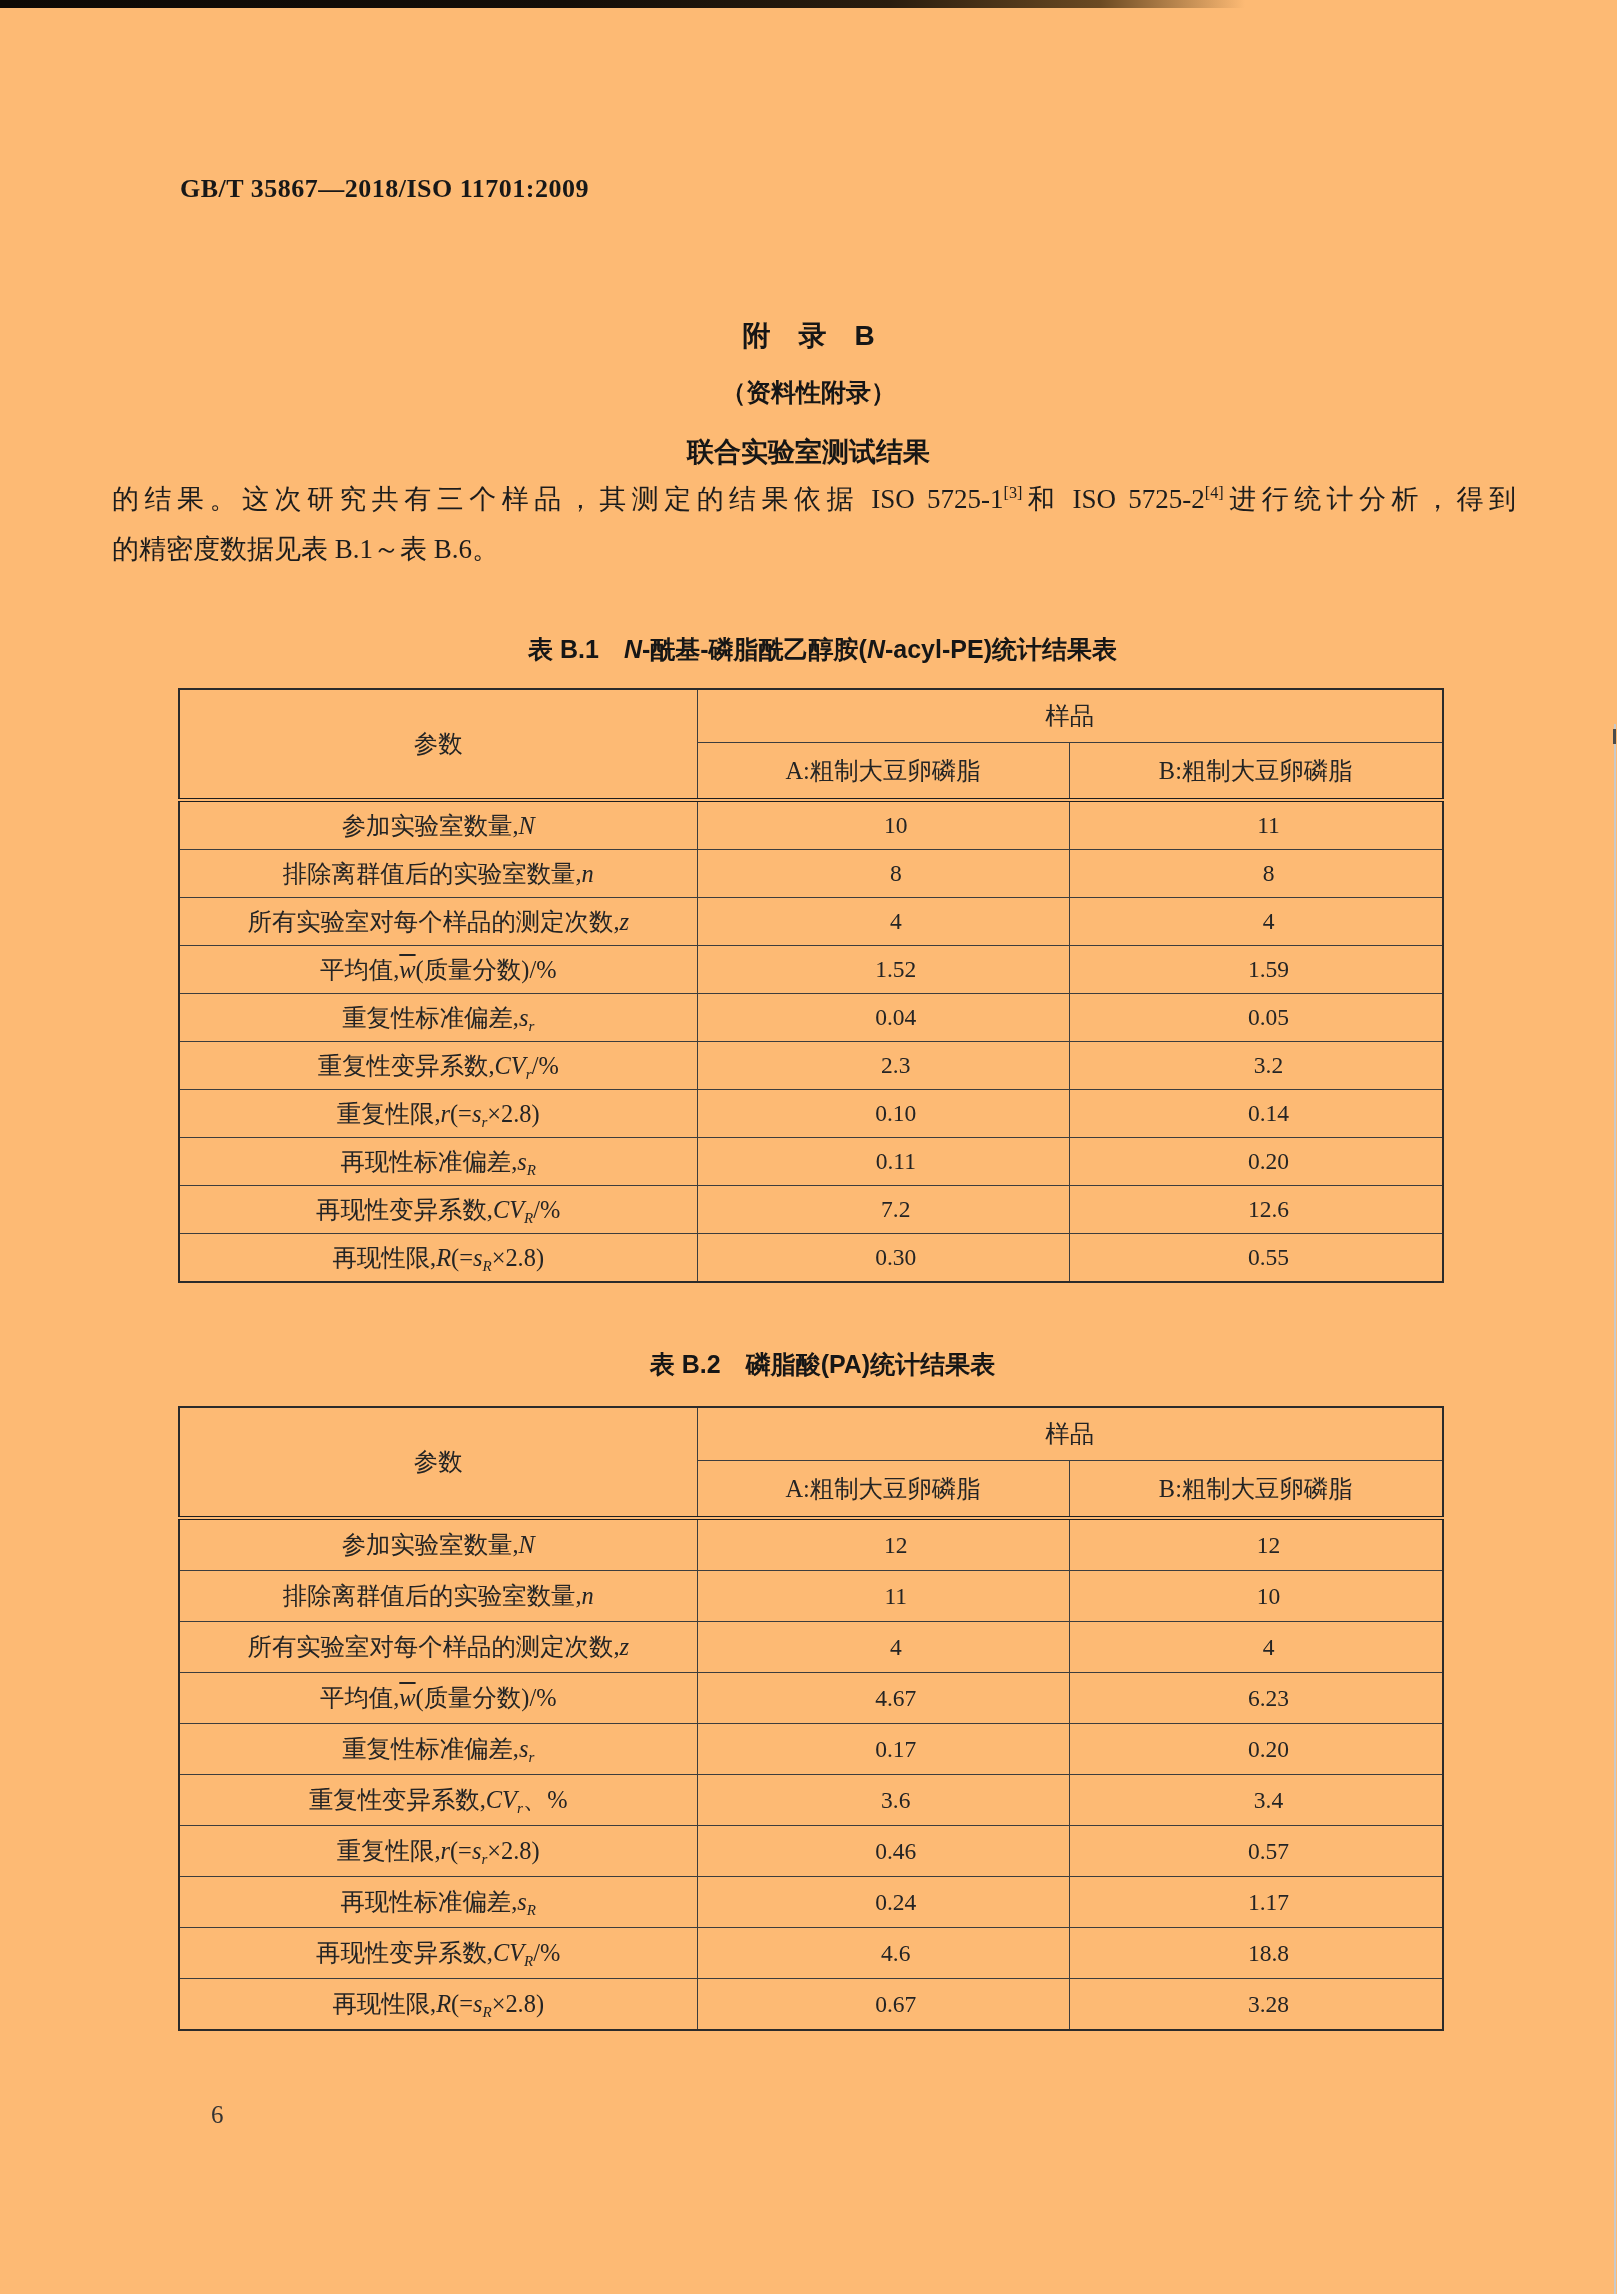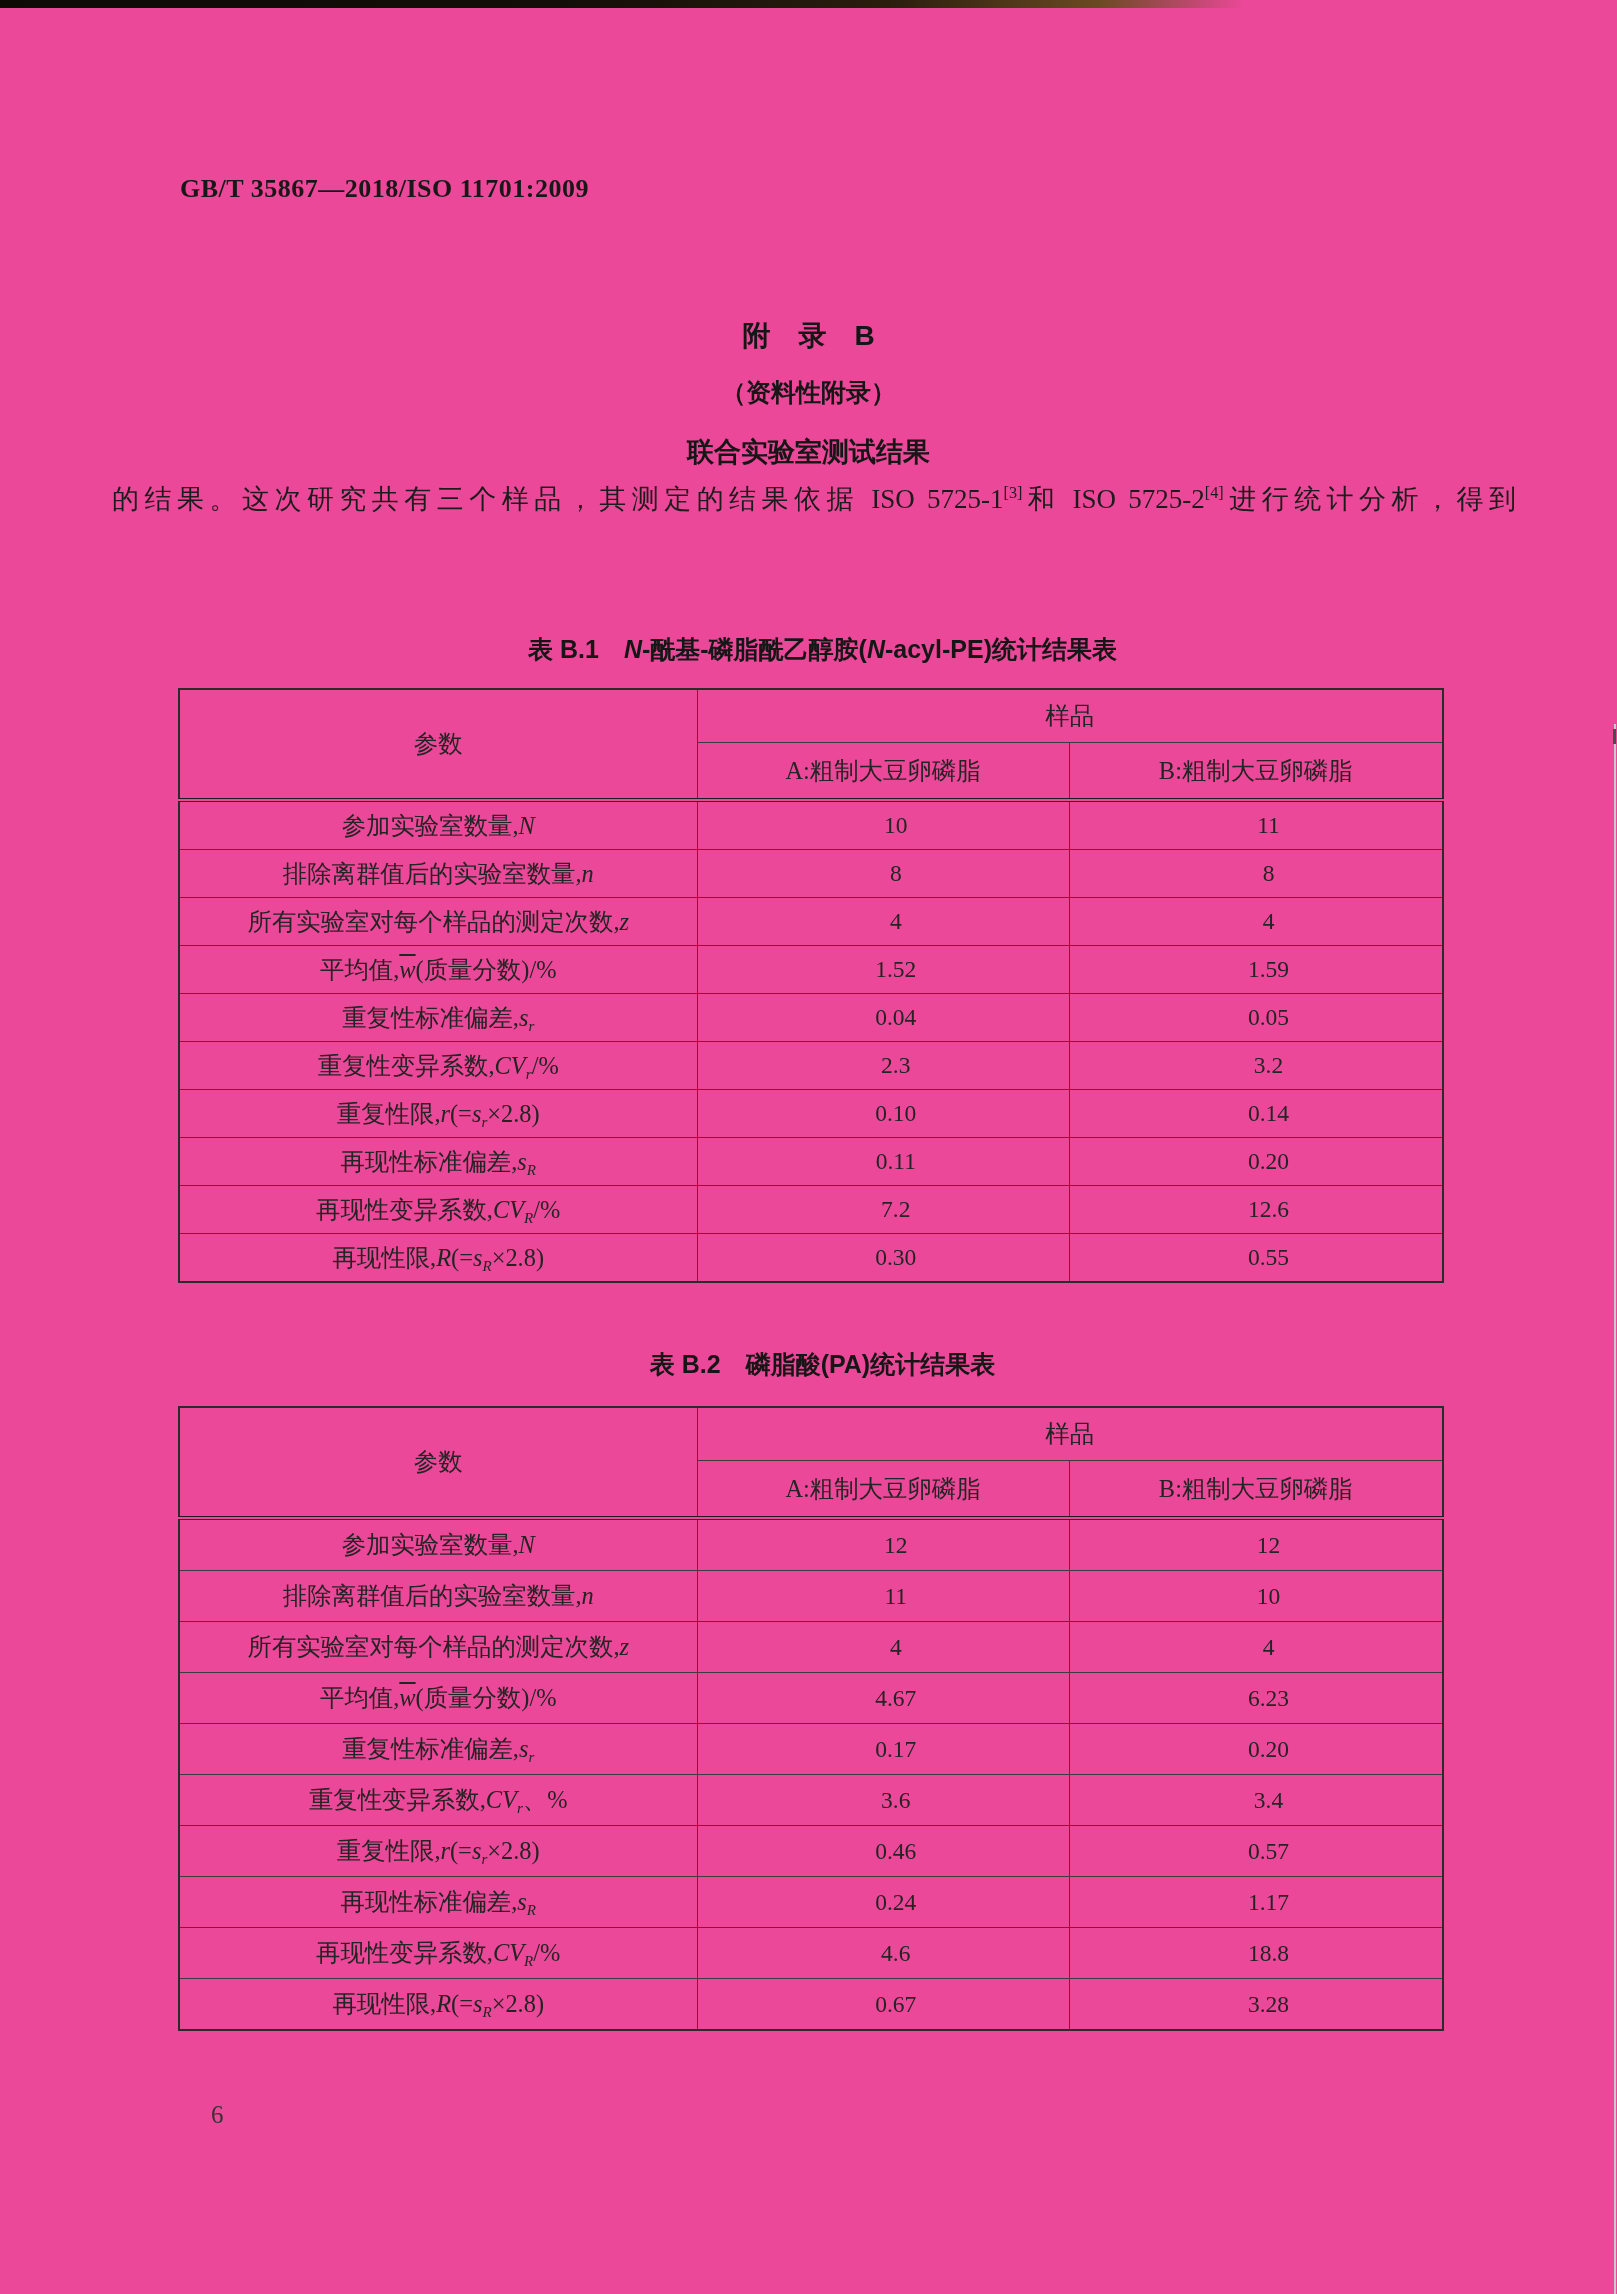--- a/index.html
+++ b/index.html
@@ -1,16 +1,16 @@
 <!DOCTYPE html>
 <html style="font-size:14.5px"><head>
 <meta charset="utf-8">
 <style>
   html,body{margin:0;padding:0;background:#e8e8e8;}
-  .page{position:relative;width:1617px;height:2294px;background:#ec4899;overflow:hidden;
+  .page{position:relative;width:1617px;height:2294px;background:#fdba74;overflow:hidden;
         font-family:"Liberation Serif","DejaVu Serif",serif;color:#1a1a1a;}
   
   .scan-top{position:absolute;top:0;left:0;width:1617px;height:8.1px;
     background:linear-gradient(to right,#0d0905 0%,#140e08 35%,#2a1d0e 55%,#6b4a22 68%,rgba(120,95,55,0) 77%,rgba(0,0,0,0) 100%);}
   .scan-right{position:absolute;right:0.9px;top:724px;width:1.8px;height:1570px;background:#c9c9c9;}
   .scan-right-tick{position:absolute;right:0.9px;top:729px;width:2.7px;height:14.5px;background:#4b4b4b;}
   
   .doc-header{position:absolute;left:180px;top:174px;font-size:26px;font-weight:bold;letter-spacing:0.5px;color:#181818;}
   
   .ctr{position:absolute;left:0;width:100%;text-align:center;
@@ -60,20 +60,21 @@
   <div class="scan-right-tick"></div>
 
   <div class="doc-header">GB/T 35867—2018/ISO 11701:2009</div>
 
   <div class="ctr appendix-title">附　录　B</div>
   <div class="ctr appendix-subtitle">（资料性附录）</div>
   <div class="ctr appendix-heading">联合实验室测试结果</div>
 
   <div class="paragraph">
     <div class="pline fill">的结果。这次研究共有三个样品，其测定的结果依据 ISO 5725-1<sup>[3]</sup>和 ISO 5725-2<sup>[4]</sup>进行统计分析，得到</div>
+    <div class="pline">的精密度数据见表 B.1～表 B.6。</div>
   </div>
 
   <div class="ctr tcaption cap1">表 B.1　<i>N</i>-酰基-磷脂酰乙醇胺(<i>N</i>-acyl-PE)统计结果表</div>
 
   <table class="stat tb1">
     <colgroup>
         <col class="c-param">
         <col class="c-a">
         <col class="c-b">
       </colgroup>

